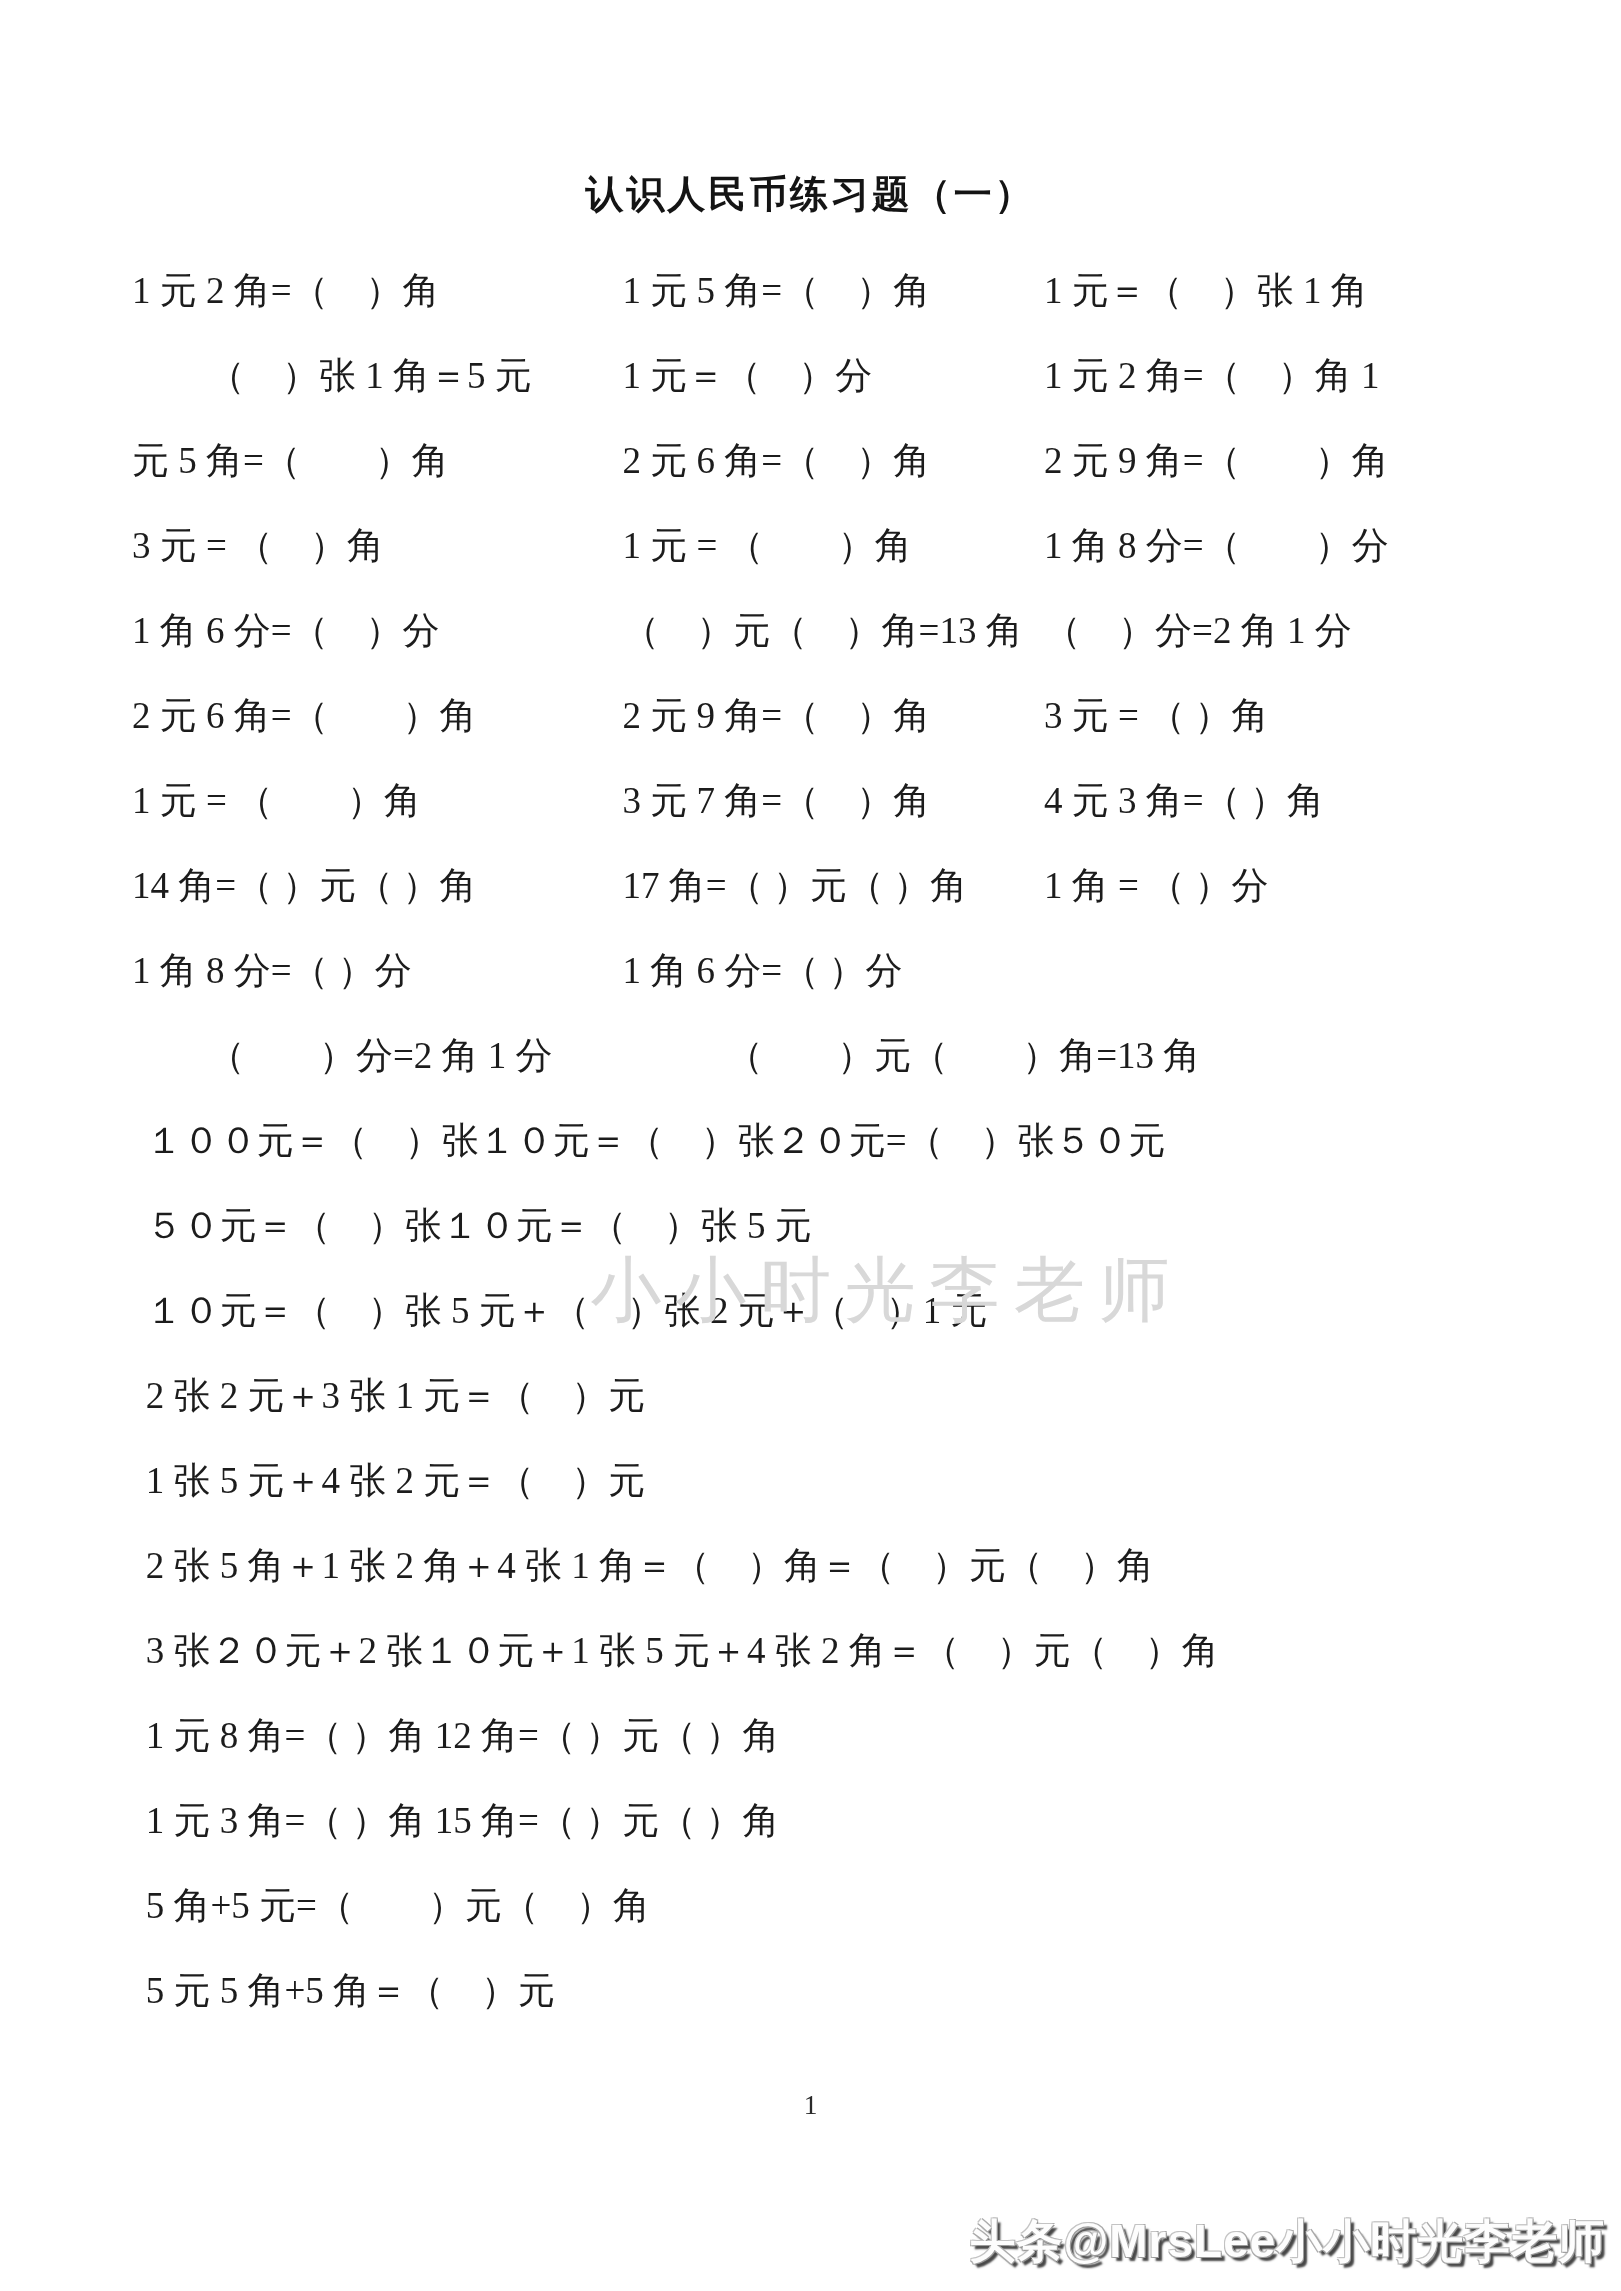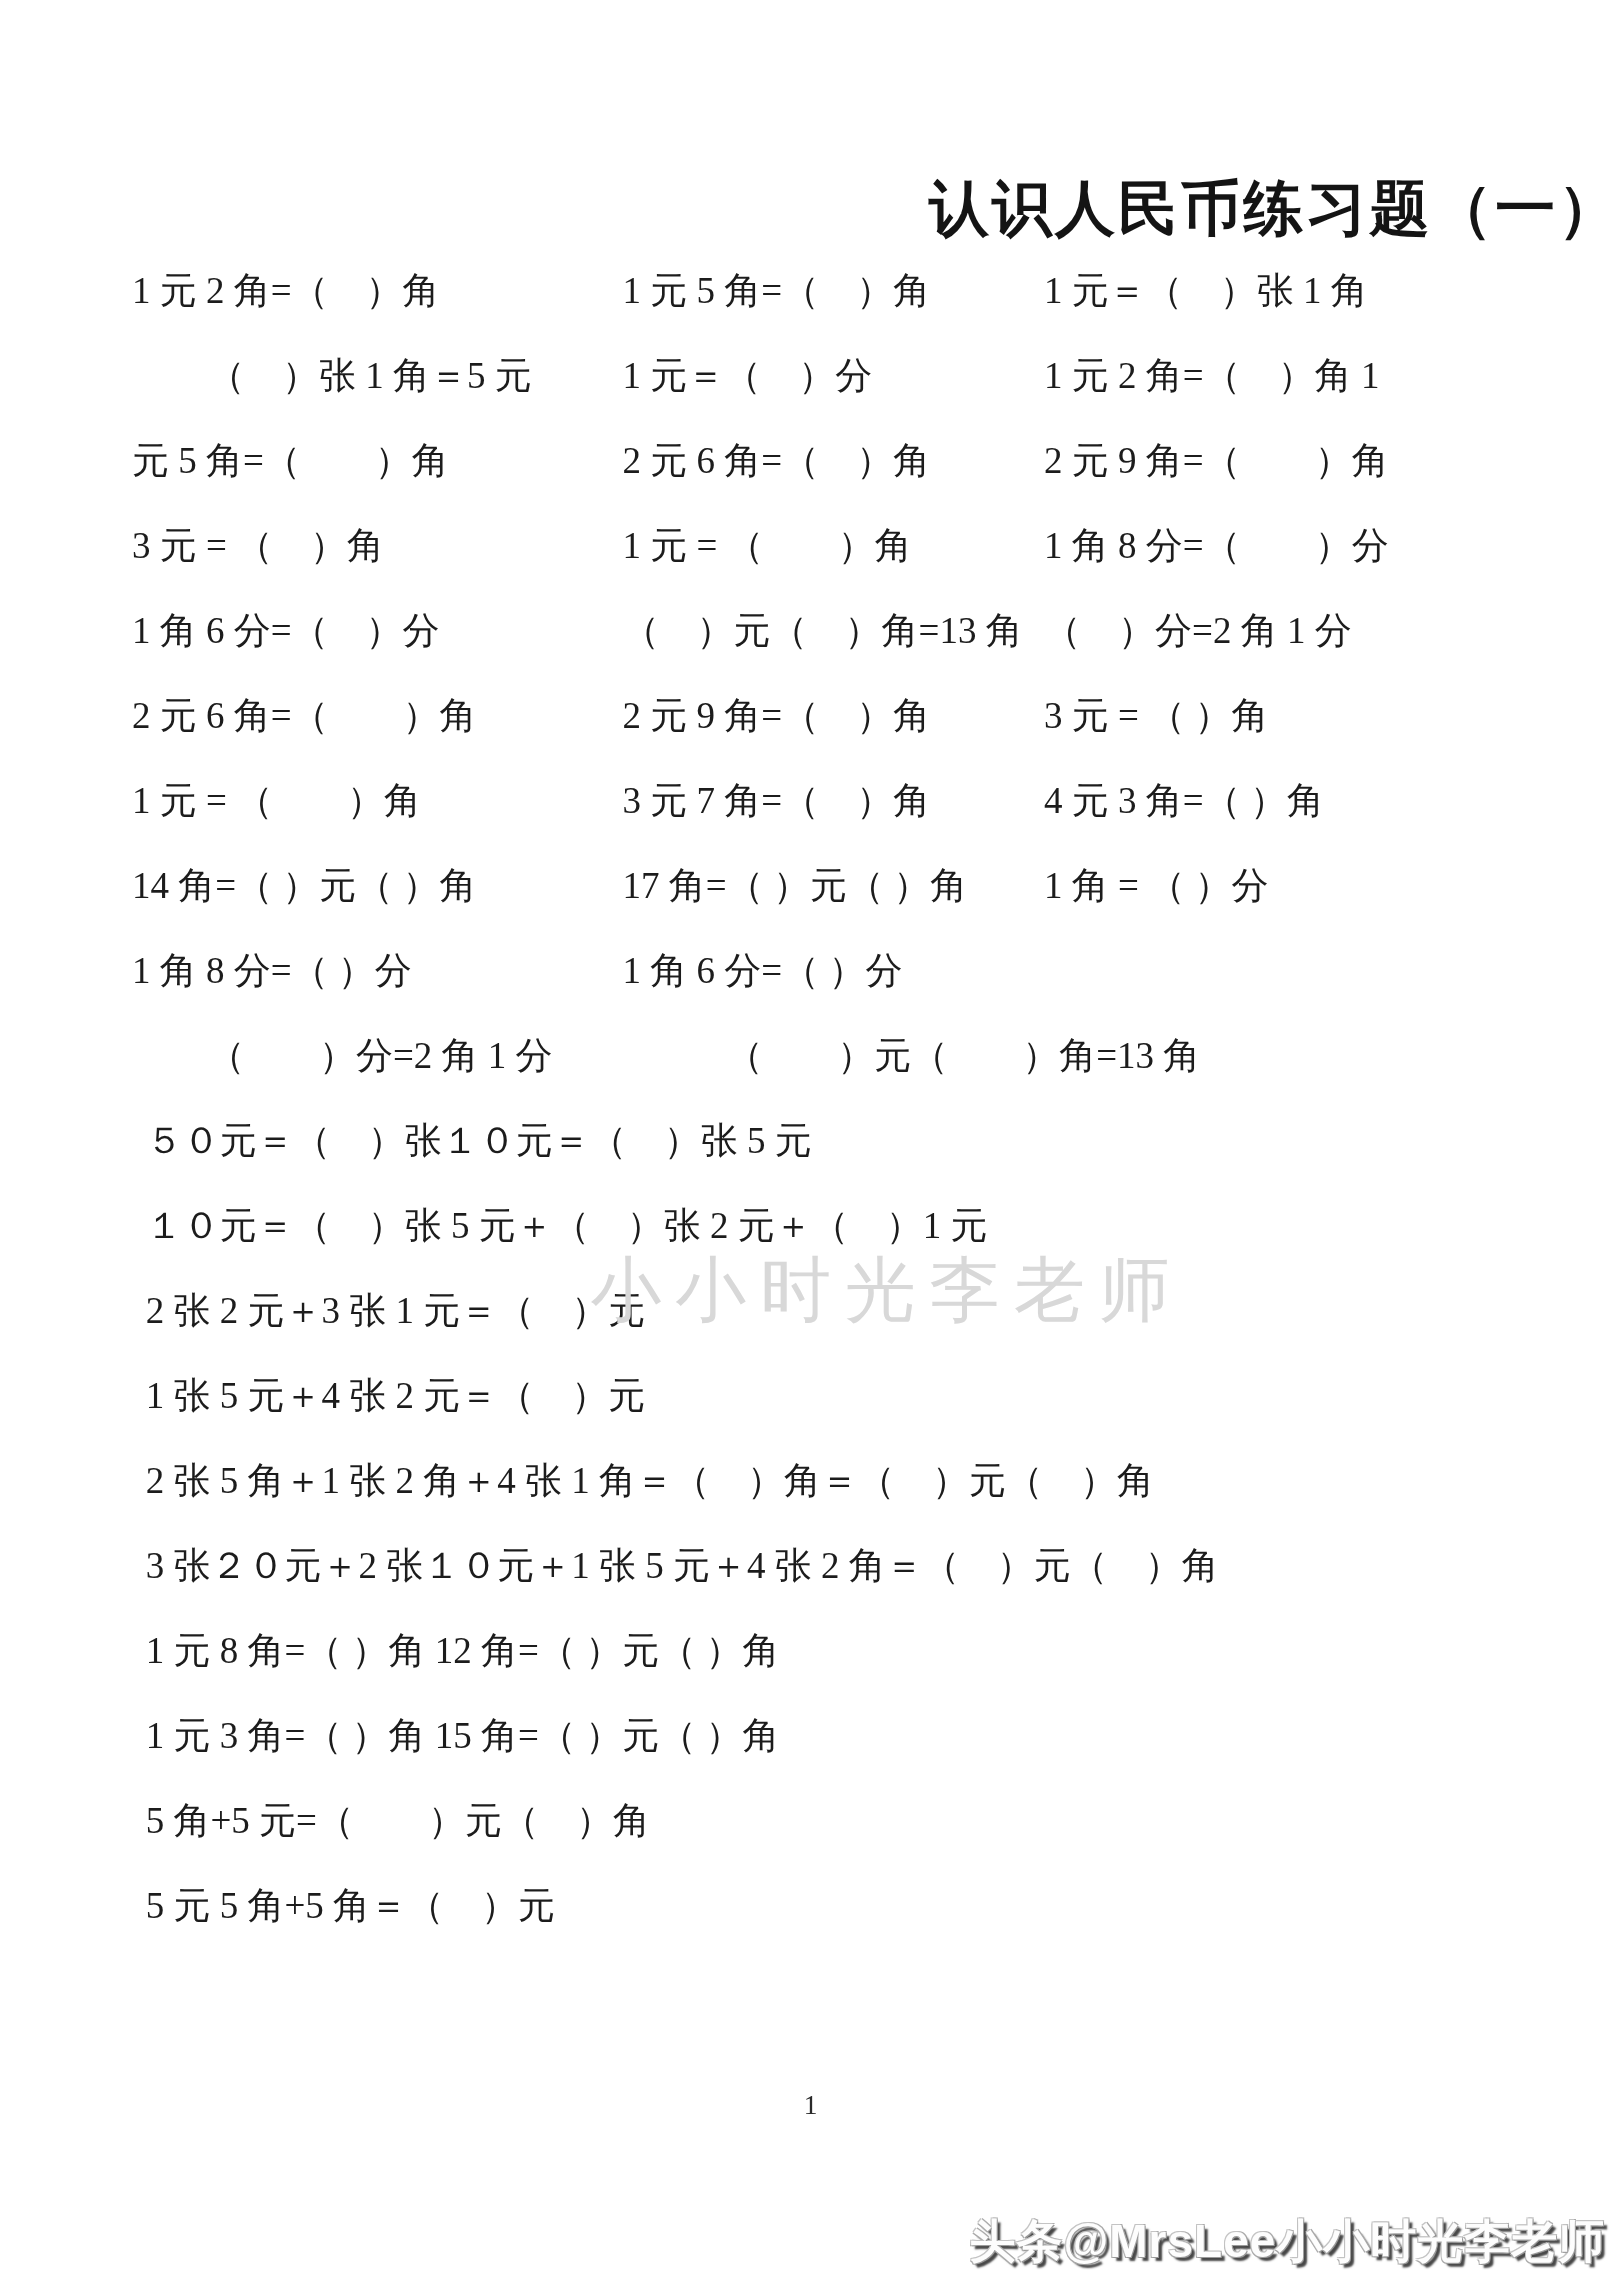--- a/index.html
+++ b/index.html
@@ -7,22 +7,22 @@
   body {
     position:relative;
     background:#ffffff;
     font-family:"Liberation Serif","DejaVu Serif",serif;
     color:#1c1c1c;
     overflow:hidden;
   }
   .page-title {
     position:absolute;
     top:169px; left:0; width:100%;
-    text-align:right;
-    font-size:60px;
+    text-align:center;
+    font-size:38px;
     font-weight:bold;
     letter-spacing:2.9px;
     color:#141414;
   }
   .sheet {
     position:absolute;
     top:248px; left:132px;
     width:1382px;
   }
   .row {
@@ -128,20 +128,23 @@
   </div>
   <div class="row c3">
     <span class="seg">1 角 8 分=（ ）分</span>
     <span class="seg">1 角 6 分=（ ）分</span>
   </div>
   <div class="row c2 indent1">
     <span class="seg">（　　）分=2 角 1 分</span>
     <span class="seg">（　　）元（　　）角=13 角</span>
   </div>
   <div class="row c1">
+    <span class="seg">１００元＝（　）张１０元＝（　）张２０元=（　）张５０元</span>
+  </div>
+  <div class="row c1">
     <span class="seg">５０元＝（　）张１０元＝（　）张 5 元</span>
   </div>
   <div class="row c1">
     <span class="seg">１０元＝（　）张 5 元＋（　）张 2 元＋（　）1 元</span>
   </div>
   <div class="row c1">
     <span class="seg">2 张 2 元＋3 张 1 元＝（　）元</span>
   </div>
   <div class="row c1">
     <span class="seg">1 张 5 元＋4 张 2 元＝（　）元</span>

